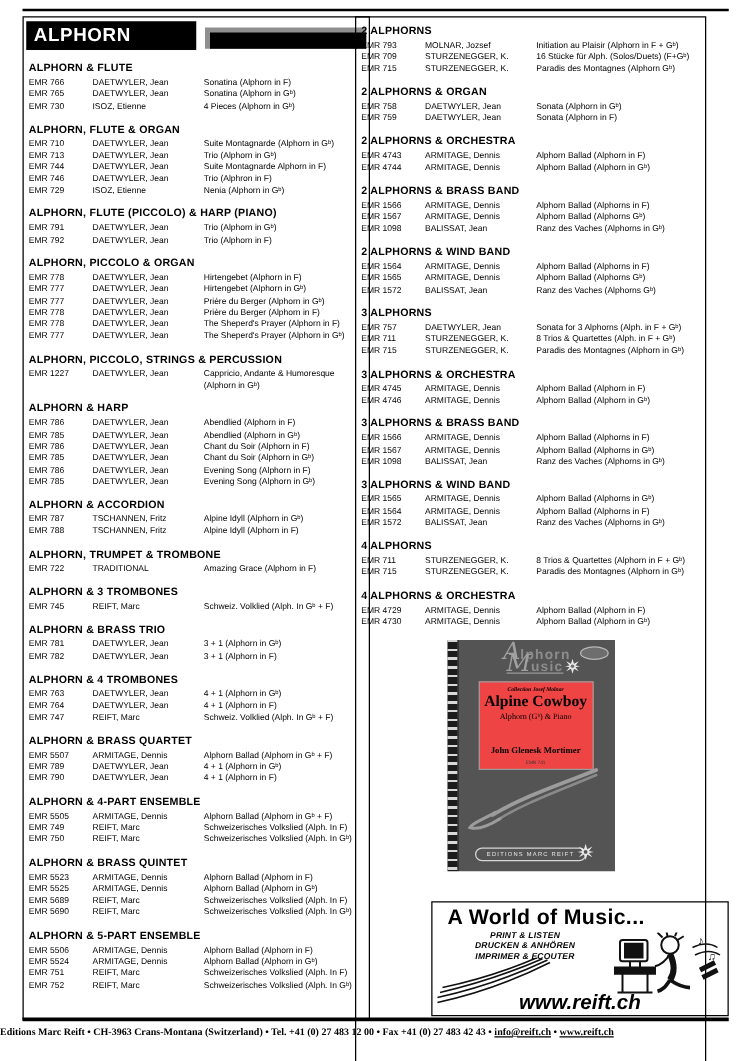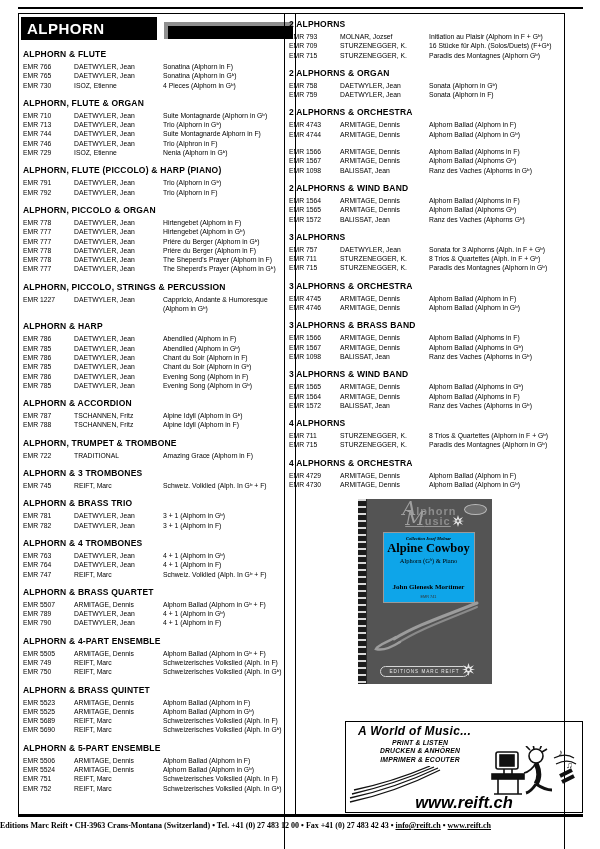--- a/index.html
+++ b/index.html
@@ -36,36 +36,36 @@
   .cover { position:relative; width:134px; height:185px; margin:10px auto 0 auto; background:#545454; overflow:hidden; }
   .cover .binding { position:absolute; left:0; top:0; width:9px; height:100%; background:
       repeating-linear-gradient(180deg,#d8d8d8 0 2px,#1c1c1c 2px 7px); border-right:1px solid #2a2a2a; }
   .cover-logo { position:relative; margin:4px 0 0 22px; width:100px; text-align:center; color:#989898; line-height:11px; }
   .logo-initial { font-family:"DejaVu Serif","Liberation Serif",serif; font-style:italic; font-size:19px; color:#a0a0a0; }
   .logo-word { font-weight:bold; font-size:11px; letter-spacing:1px; color:#8d8d8d; }
   .logo-line2 { margin-top:-4px; margin-left:10px;text-decoration:underline; }
   .logo-star { vertical-align:middle; margin-left:1px; }
   .cover-badge { position:absolute; top:5px; right:5px; width:23px; height:11px; border:1px solid #b9b9b9;
                  border-radius:50%; background:#6e6e6e; }
-  .cover-panel { position:relative; width:92px; margin:5px 0 0 25px; background:#0ea5e9; border:1px solid #9a9a9a;
+  .cover-panel { position:relative; width:92px; margin:5px 0 0 25px; background:#ef4444; border:1px solid #9a9a9a;
                  text-align:center; padding:3px 2px 3px 2px; }
   .cover-collection { font-family:"Liberation Serif",serif; font-style:italic; font-weight:bold; font-size:4.5px; }
   .cover-title { font-family:"Liberation Serif",serif; font-weight:bold; font-size:12.5px; line-height:14px; }
   .cover-sub { font-family:"Liberation Serif",serif; font-size:6.5px; margin-top:2px; }
   .cover-author { font-family:"Liberation Serif",serif; font-weight:bold; font-size:7px; margin-top:19px; }
   .cover-ref { font-size:3.8px; margin-top:4px; color:#333; }
   .cover-horn { position:absolute; left:14px; top:100px; }
   .cover-publisher { position:absolute; left:0; right:0; bottom:7px; text-align:center; }
   .publisher-pill { display:inline-block; font-size:4.6px; letter-spacing:1px; color:#e8e8e8;
                     border:1px solid #d6d6d6; border-radius:8px; padding:2px 8px; position:relative; }
   .publisher-star { position:absolute; right:-7px; top:-4px; }
 
   
   .ad-box { position:absolute; left:345px; top:721px; width:238px; height:92px; border:1px solid #000; overflow:hidden; }
-  .ad-title { font-style:italic; font-weight:bold; font-size:12px; letter-spacing:.3px; margin:2px 0 0 12px; }
+  .ad-title { font-weight:bold; font-size:17px; letter-spacing:.3px; margin:2px 0 0 12px; }
   .ad-lines { margin:1px 0 0 14px; width:120px; text-align:center; }
   .ad-line { font-style:italic; font-weight:bold; font-size:6.8px; line-height:8.4px; letter-spacing:.2px; }
   .ad-cartoon { position:absolute; right:4px; top:24px; }
   .ad-speedlines { position:absolute; left:2px; bottom:8px; }
   .ad-url { position:absolute; left:0; right:0; bottom:0px; text-align:center;
             font-style:italic; font-weight:bold; font-size:16.5px; }
 
   
   .footer { position:absolute; left:0; top:821px; width:600px; text-align:left;
             font-family:"Liberation Serif",serif; font-weight:bold; font-size:8px; }
@@ -440,20 +440,21 @@
               <span class="cat-title">Alphorn Ballad (Alphorn in F)</span>
             </div>
             <div class="cat-row">
               <span class="cat-ref">EMR 4744</span>
               <span class="cat-composer">ARMITAGE, Dennis</span>
               <span class="cat-title">Alphorn Ballad (Alphorn in Gᵇ)</span>
             </div>
           </div>
         </div>
         <div class="cat-section">
+          <div class="cat-head">2 ALPHORNS &amp; BRASS BAND</div>
           <div class="cat-rows">
             <div class="cat-row">
               <span class="cat-ref">EMR 1566</span>
               <span class="cat-composer">ARMITAGE, Dennis</span>
               <span class="cat-title">Alphorn Ballad (Alphorns in F)</span>
             </div>
             <div class="cat-row">
               <span class="cat-ref">EMR 1567</span>
               <span class="cat-composer">ARMITAGE, Dennis</span>
               <span class="cat-title">Alphorn Ballad (Alphorns Gᵇ)</span>

